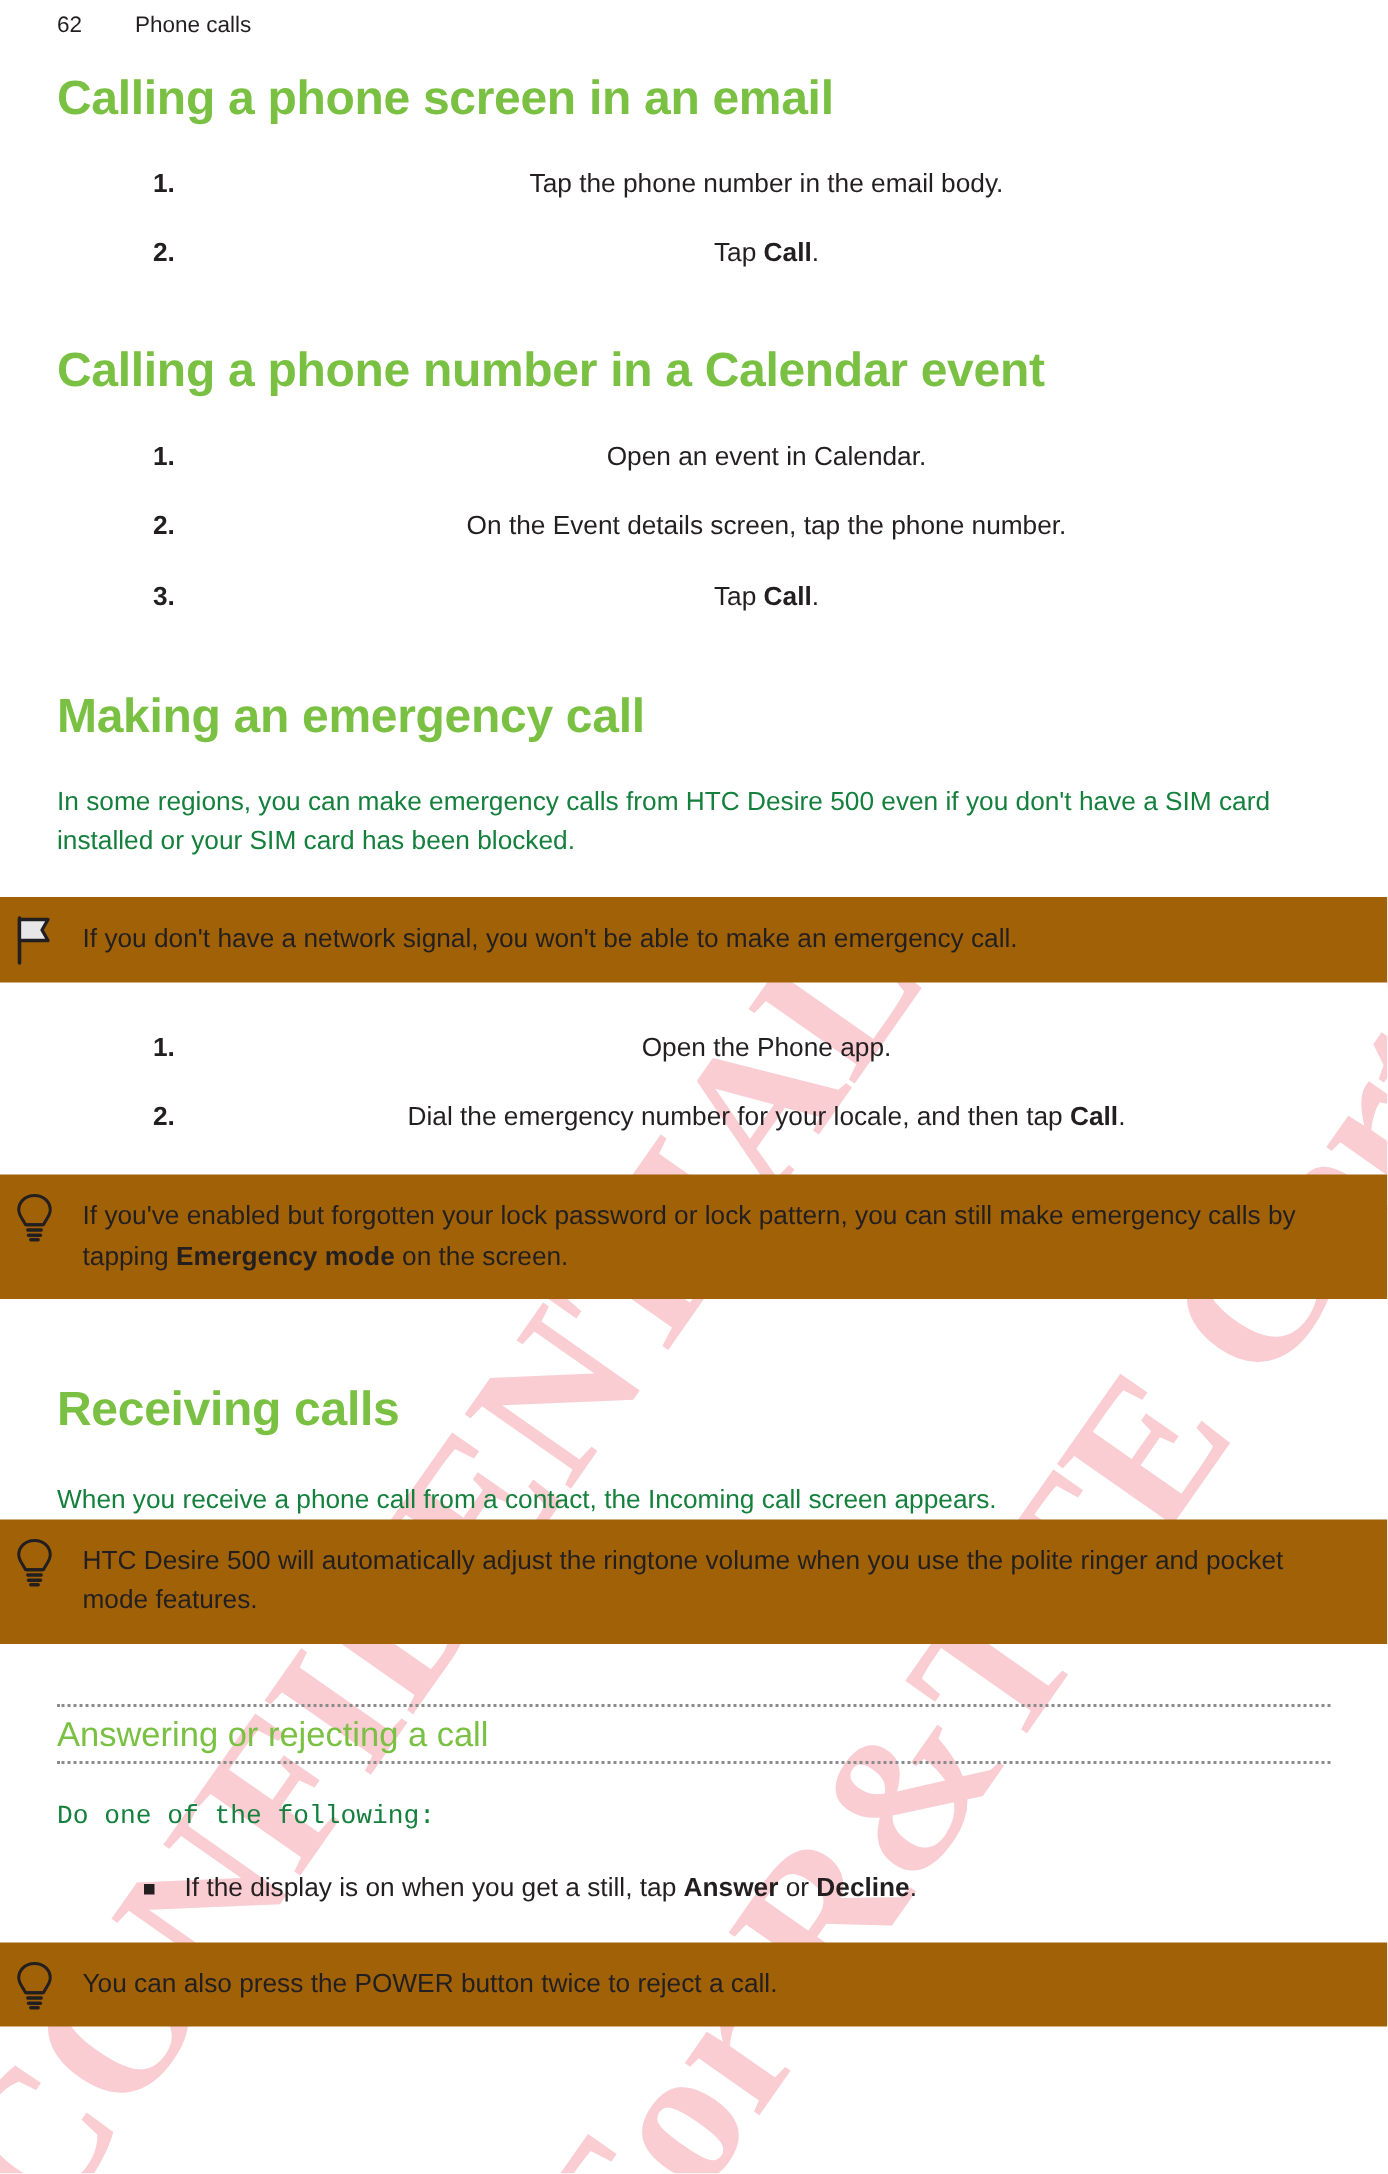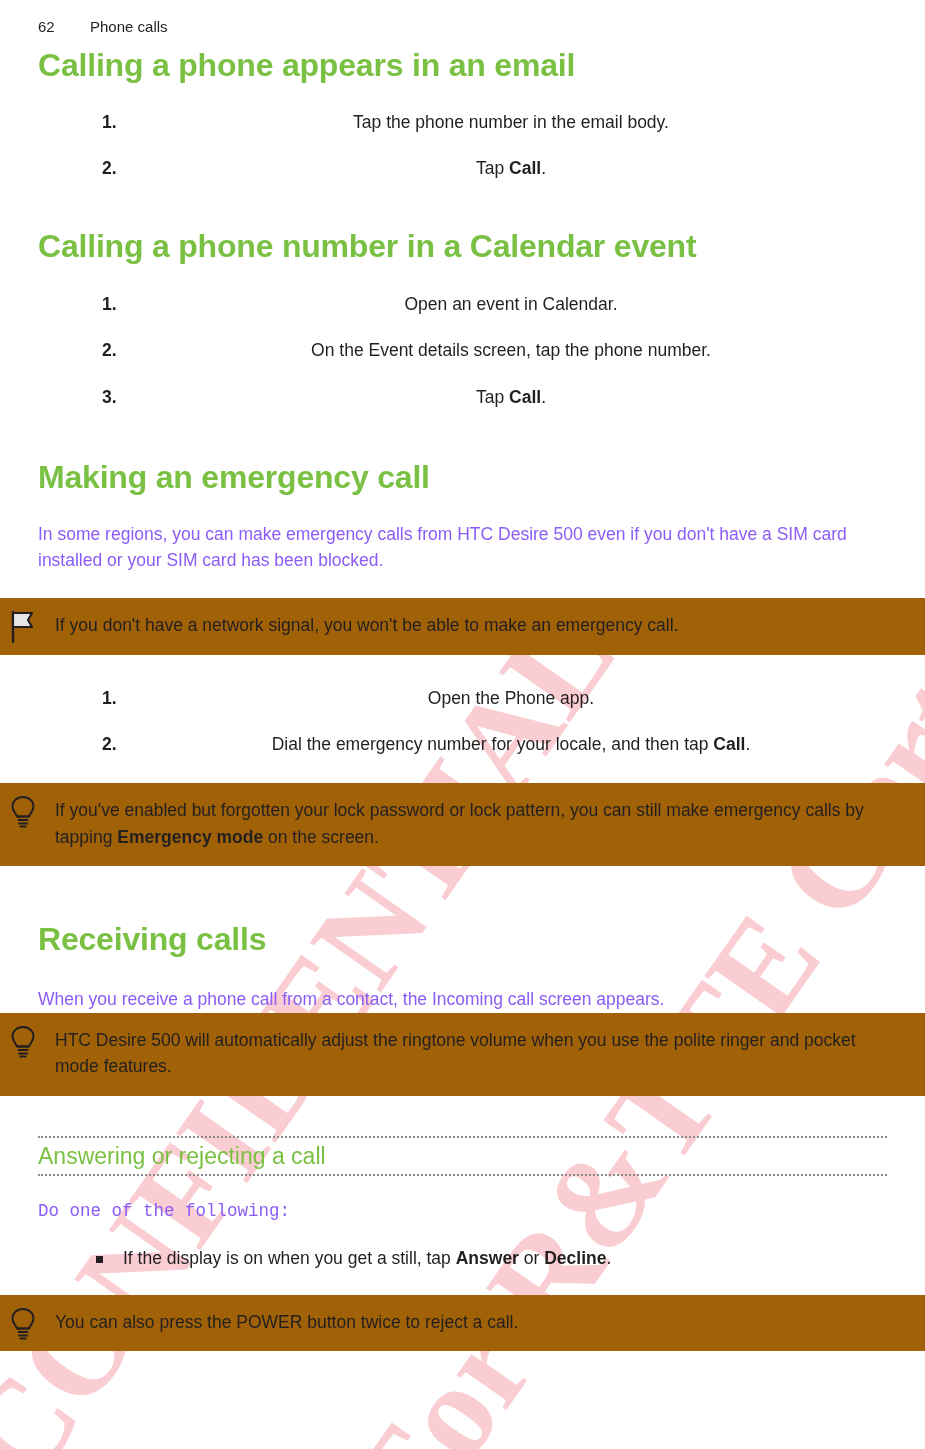--- a/index.html
+++ b/index.html
@@ -47,21 +47,21 @@
     left: 330px;
     top: 1470px;
     font-size: 132px;
     transform: rotate(-55deg);
   }
 
   
   .runhead {
     position: absolute;
     left: 38px;
-    top: 18px;
+    top: 8px;
     display: flex;
     align-items: baseline;
     font-size: 15px;
     color: #231f20;
     z-index: 10;
   }
   .runhead .pageno { width: 52px; }
 
   
   .content {
@@ -87,21 +87,21 @@
     line-height: 1.18;
     padding: 5px 0 4px 0;
     border-top: 2px dotted #8b8b8b;
     border-bottom: 2px dotted #8b8b8b;
   }
 
   p.body {
     font-size: 17.5px;
     line-height: 1.52;
     margin: 0;
-    color: #8b5cf6;
+    color: #15803d;
   }
 
   ol.steps {
     margin: 0;
     padding: 0;
     list-style: none;
     counter-reset: stepnum;
   }
   ol.steps > li {
     position: relative;
@@ -188,21 +188,21 @@
     <div class="wm wm-b">For R&amp;TTE Certification only</div>
   </div>
 
   <div class="runhead">
     <span class="pageno">62</span>
     <span>Phone calls</span>
   </div>
 
   <div class="content" style="position:absolute; left:38px; top:48px; width:849px;">
 
-    <h1 class="sect">Calling a phone appears in an email</h1>
+    <h1 class="sect">Calling a phone screen in an email</h1>
 
     <ol class="steps" style="margin-top:25px;">
       <li>
         <span>Tap the phone number in the email body.</span>
       </li>
       <li>
         <span>Tap </span><b>Call</b><span>.</span>
       </li>
     </ol>
 

